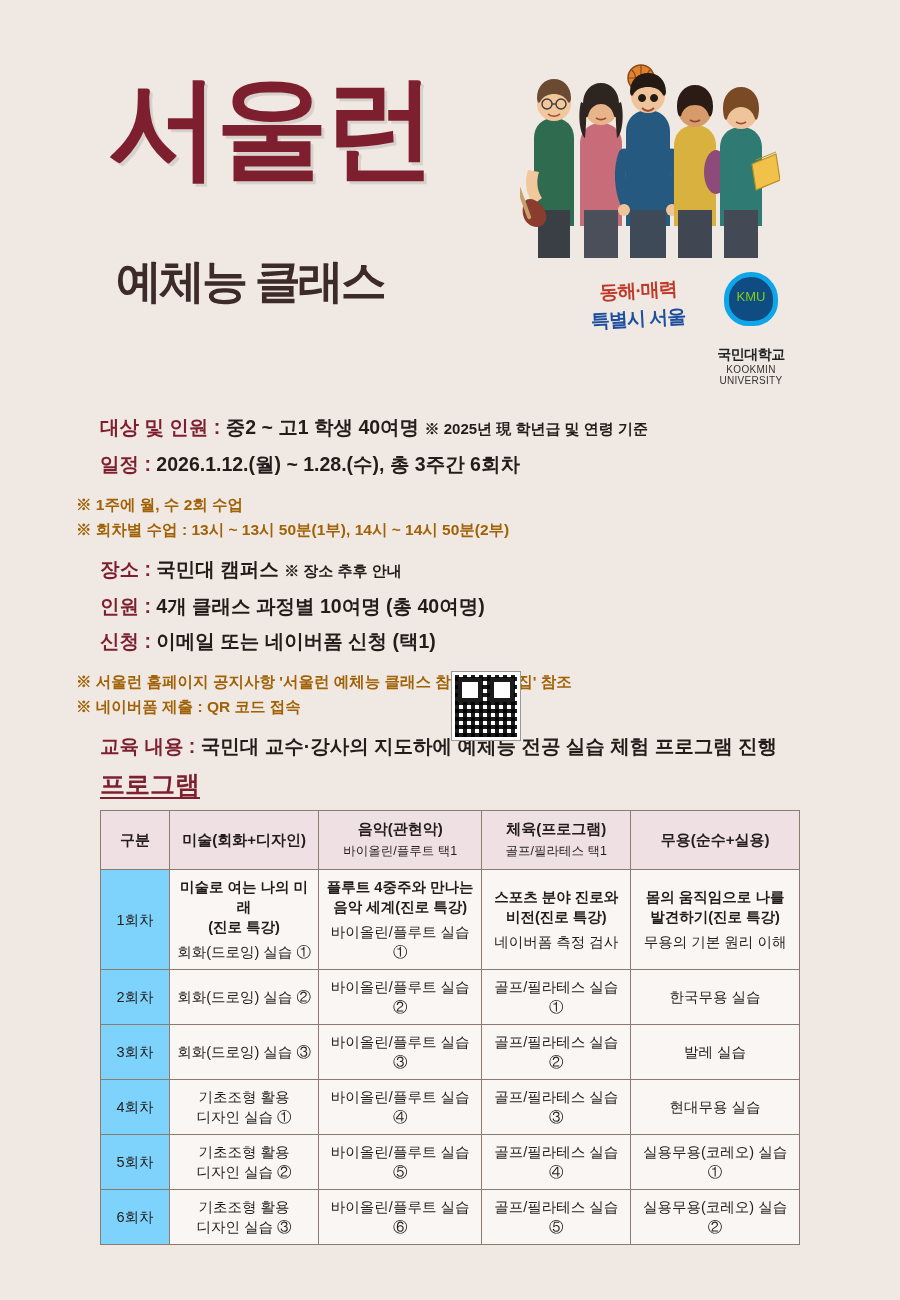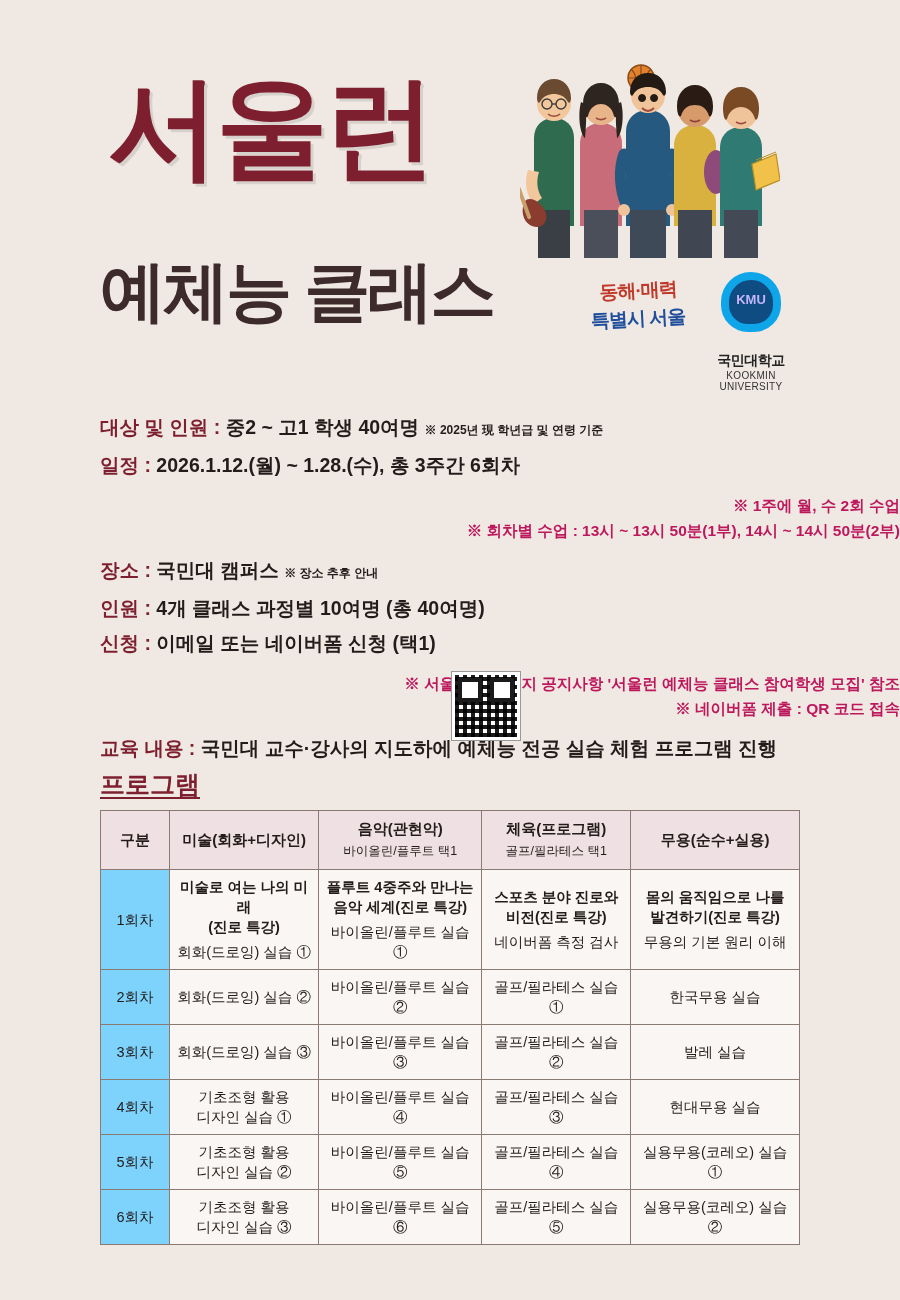--- a/index.html
+++ b/index.html
@@ -27,23 +27,23 @@
     top: 72px;
     font-size: 112px;
     font-weight: bold;
     color: #7d1f2e;
     letter-spacing: -4px;
     line-height: 1;
     text-shadow: 3px 3px 0 rgba(0,0,0,0.10);
   }
   .title-sub {
     position: absolute;
-    left: 100px;
+    left: 116px;
     top: 258px;
-    font-size: 66px;
+    font-size: 46px;
     font-weight: bold;
     color: #3d2b2b;
     letter-spacing: -3px;
     line-height: 1;
   }
 
   
   .people {
     position: absolute;
     left: 520px;
@@ -82,25 +82,25 @@
     top: 272px;
     width: 90px;
     text-align: center;
   }
   .kmu-shield {
     width: 44px;
     height: 44px;
     margin: 0 auto;
     background: #0f4c81;
     border-radius: 50% 50% 45% 45%;
-    color: #c4b5fd;
+    color: #84cc16;
     font-size: 13px;
-    font-weight: bold;
+    font-weight: normal;
     line-height: 40px;
-    border: 8px solid #0ea5e9;
+    border: 5px solid #0ea5e9;
   }
   .logo-kmu .kname {
     font-size: 14px;
     font-weight: bold;
     color: #222;
     margin-top: 20px;
     letter-spacing: -0.5px;
   }
   .logo-kmu .keng {
     font-size: 10px;
@@ -124,32 +124,31 @@
   }
   .lbl {
     color: #7d1f2e;
     font-weight: bold;
   }
   .val {
     color: #231c1a;
     font-weight: bold;
   }
   .note-inline {
-    font-size: 12px;
+    font-size: 15px;
     font-weight: bold;
     color: #231c1a;
   }
   .sub-note {
     padding-left: 76px;
     font-size: 15.5px;
     line-height: 25px;
-    color: #be185d;
+    color: #a16207;
     font-weight: bold;
     white-space: nowrap;
-    text-align: right;
   }
   .gap-s { height: 8px; }
   .gap-m { height: 12px; }
 
   .qr {
     position: absolute;
     left: 452px;
     top: 672px;
     width: 62px;
     height: 62px;

